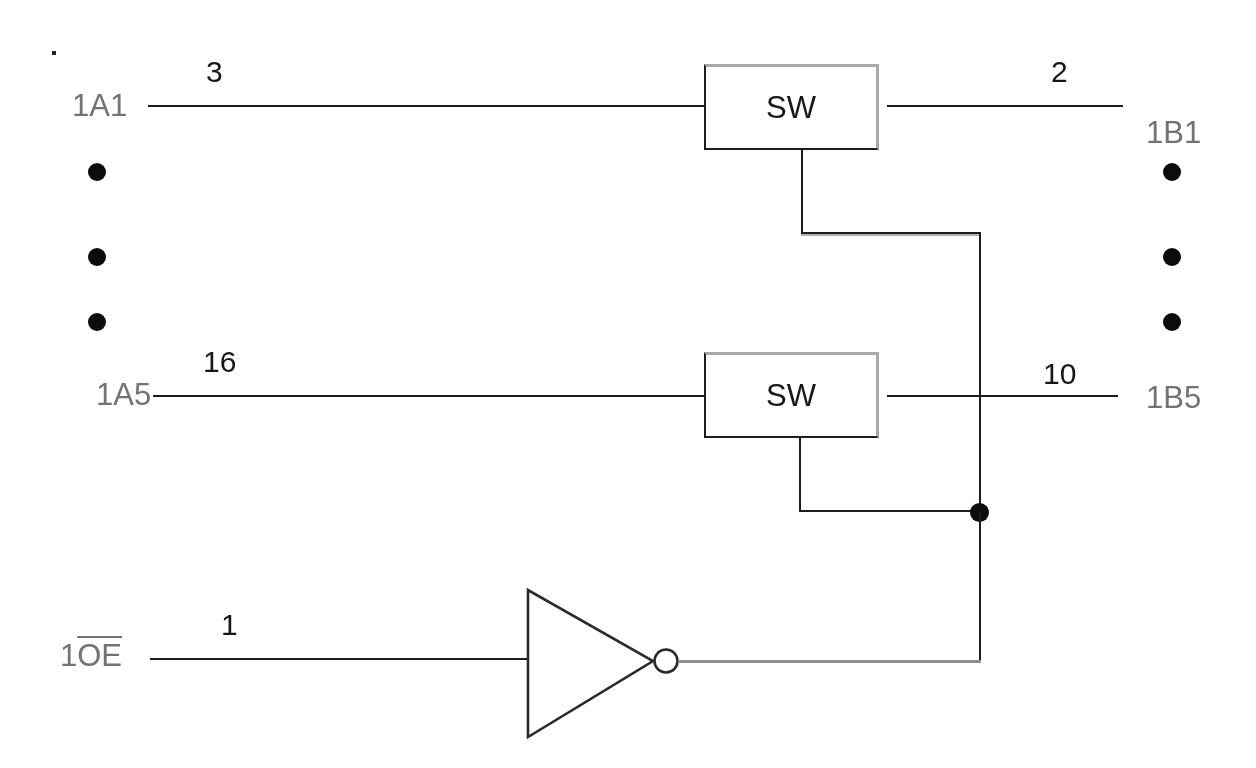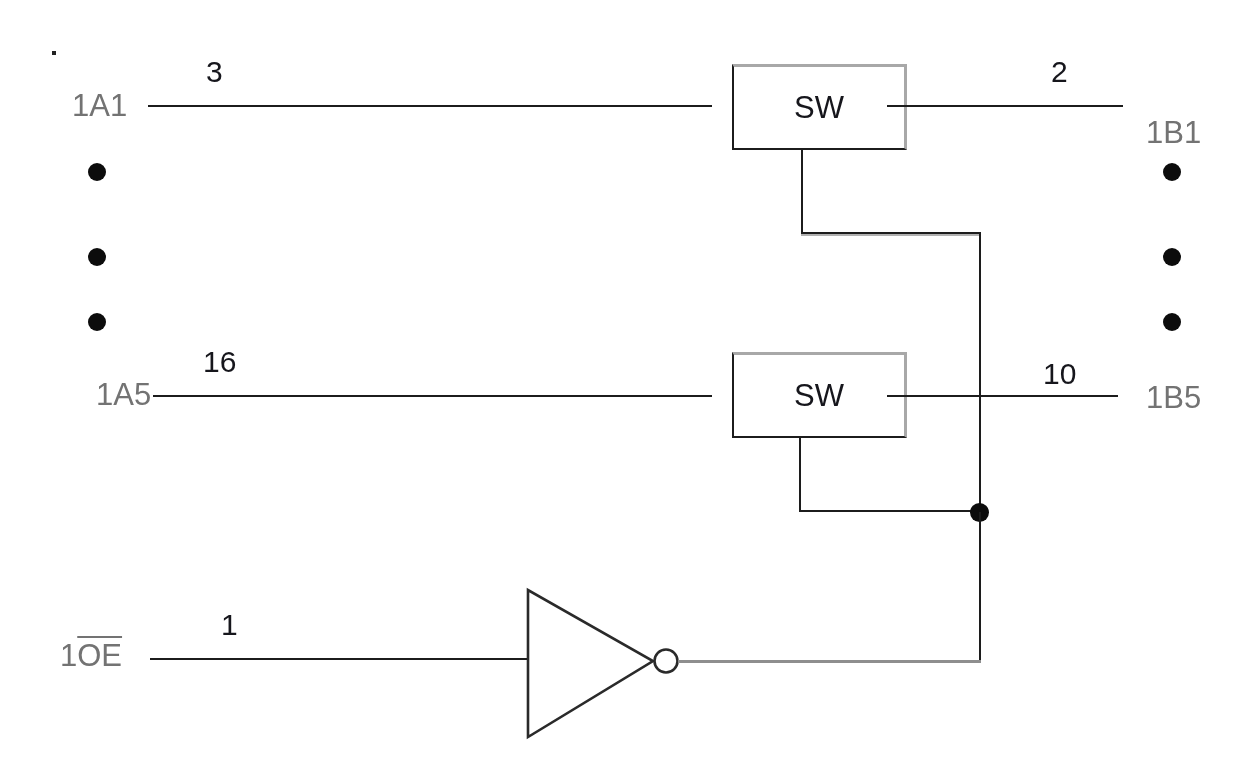--- a/index.html
+++ b/index.html
@@ -24,21 +24,21 @@
     line-height:30px;
     white-space:nowrap;
     color:#16161c;
   }
   .wire-h{position:absolute;height:2px;background:#1c1c1c;}
   .wire-v{position:absolute;width:2px;background:#1c1c1c;}
   .wire-shadow{box-shadow:0 2px 0 #b0b0b0;}
   .wire-gray{position:absolute;height:3px;background:#8e8e8e;}
   .swbox{
     position:absolute;
-    left:732px;width:175px;height:86px;
+    left:704px;width:175px;height:86px;
     box-sizing:border-box;
     background:#ffffff;
     border-top:3px solid #a8a8a8;
     border-right:3px solid #a8a8a8;
     border-left:2px solid #1c1c1c;
     border-bottom:2px solid #1c1c1c;
     display:flex;align-items:center;justify-content:center;
     font-size:31px;
   }
   .dot{

